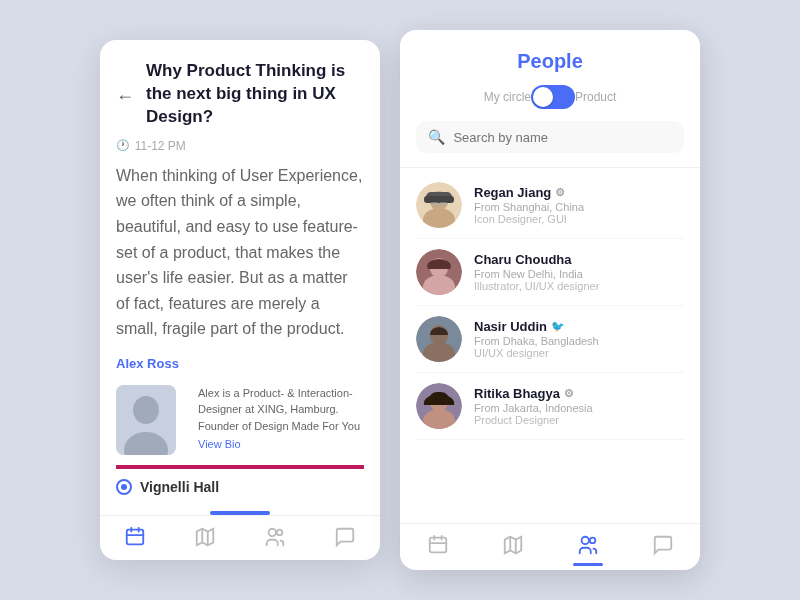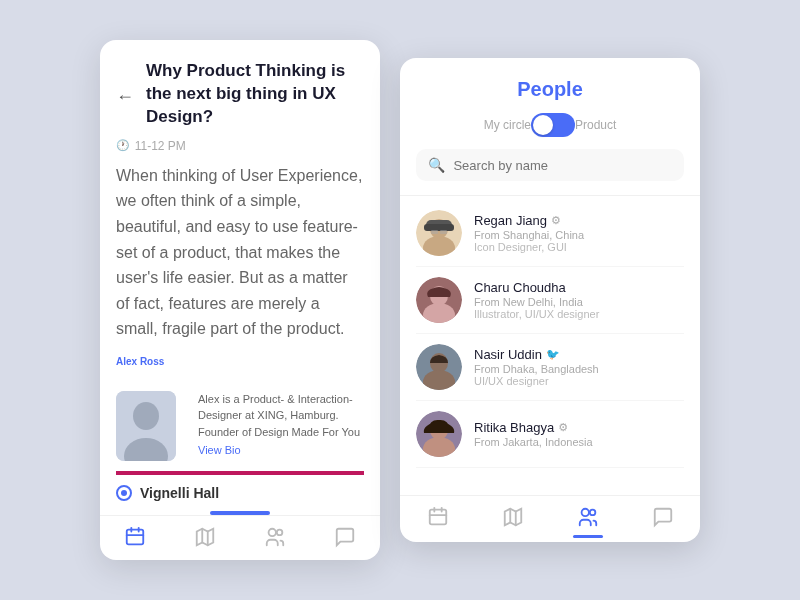--- a/index.html
+++ b/index.html
@@ -62,23 +62,23 @@
     }
     .clock-icon { font-size: 11px; }
     .article-body {
       font-size: 16px;
       color: #666;
       line-height: 1.6;
       margin-bottom: 14px;
     }
     .author-name {
       color: #4a6cf7;
-      font-size: 10px;
+      font-size: 13px;
       font-weight: 600;
-      margin-bottom: 24px;
+      margin-bottom: 14px;
     }
     .author-block {
       display: flex;
       gap: 22px;
       margin-bottom: 10px;
     }
     .author-avatar {
       width: 60px;
       height: 70px;
       border-radius: 8px;
@@ -171,21 +171,21 @@
       align-items: center;
       cursor: pointer;
       color: #bbb;
       font-size: 20px;
     }
     .nav-icon.active { color: #4a6cf7; }
 
     
     .right-card {
       width: 300px;
-      height: 484px;
+      height: 540px;
       background: #fff;
       border-radius: 16px;
       box-shadow: 0 8px 32px rgba(0,0,0,0.14);
       display: flex;
       flex-direction: column;
       overflow: hidden;
     }
     .right-card-header {
       padding: 20px 16px 10px;
     }
@@ -269,21 +269,21 @@
       flex-shrink: 0;
       overflow: hidden;
       display: flex;
       align-items: center;
       justify-content: center;
       font-size: 18px;
     }
     .person-info { flex: 1; }
     .person-name {
       font-size: 13px;
-      font-weight: 400;
+      font-weight: 700;
       color: #1a1a2e;
       display: flex;
       align-items: center;
       gap: 4px;
     }
     .person-badge {
       font-size: 10px;
       color: #aaa;
     }
     .person-from {
@@ -501,20 +501,21 @@
     <ellipse cx="23" cy="38" rx="16" ry="12" fill="#c09080"></ellipse>
     <path d="M8 22 Q6 14 23 10 Q40 14 38 22" fill="#2a1a0a"></path>
   </svg>
     </div>
     <div class="person-info">
       <div class="person-name">
         <span>Ritika Bhagya</span>
         <span class="person-badge" style="font-size:11px;color:#aaa">⚙</span>
       </div>
       <div class="person-from">From Jakarta, Indonesia</div>
+      <div class="person-role">Product Designer</div>
     </div>
   </div>
       </div>
 
     <div class="right-bottom-nav">
       <div class="right-nav-icon">
         <svg width="22" height="22" viewBox="0 0 24 24" fill="none" stroke="#bbb" stroke-width="2" stroke-linecap="round">
           <rect x="3" y="4" width="18" height="16" rx="2"></rect>
             <line x1="8" y1="2" x2="8" y2="6"></line>
             <line x1="16" y1="2" x2="16" y2="6"></line>

